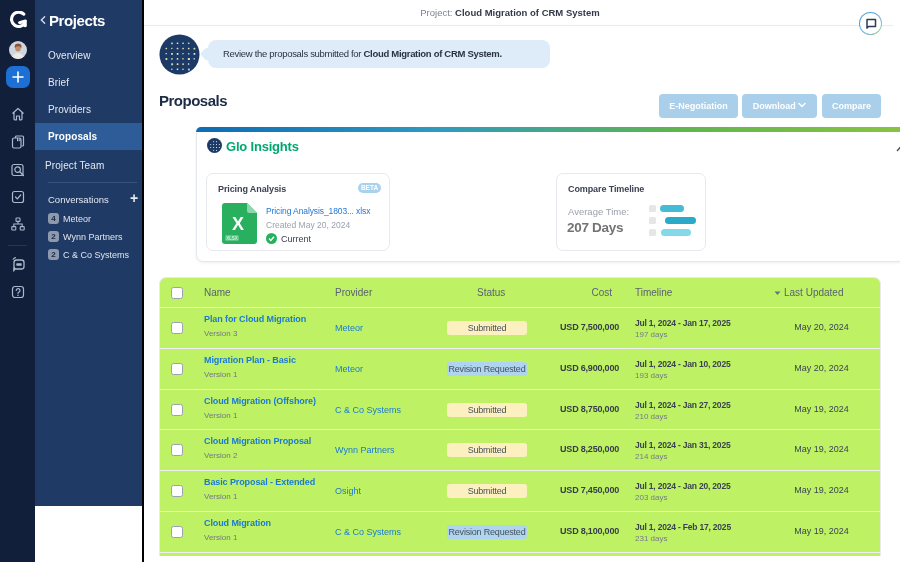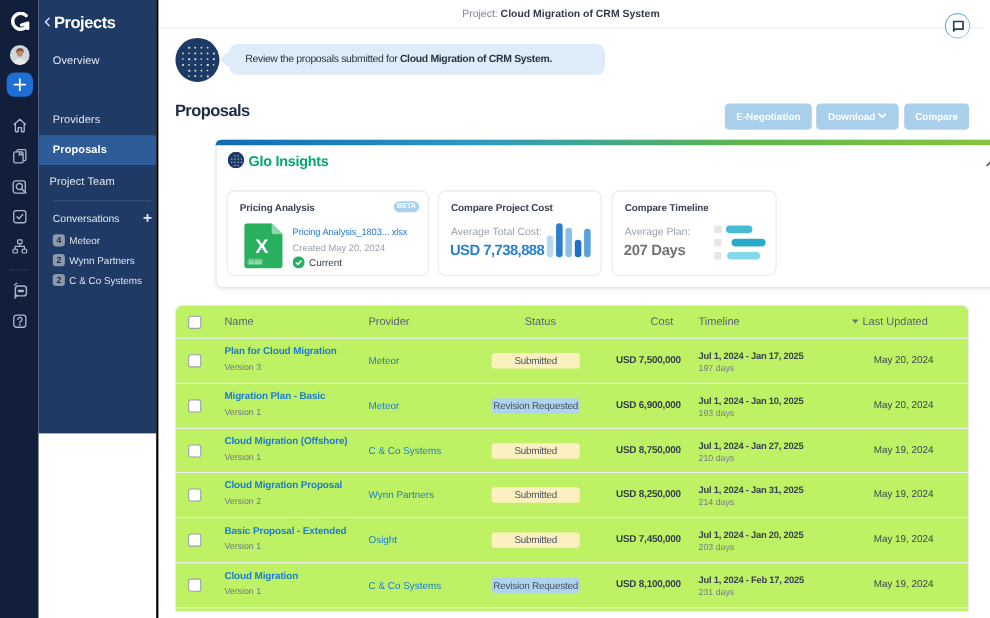--- a/index.html
+++ b/index.html
@@ -3,21 +3,21 @@
 <meta charset="utf-8">
 <style>
 * { margin:0; padding:0; box-sizing:border-box; }
 html,body { width:900px; height:562px; overflow:hidden; font-family:"Liberation Sans", sans-serif; background:#fff; }
 .abs { position:absolute; }
 #page { position:relative; width:900px; height:562px; }
 
 #rail { position:absolute; left:0; top:0; width:35px; height:562px; background:#111f3b; }
 #rail .icon { position:absolute; left:10px; width:16px; height:16px; }
 
-#sb { position:absolute; left:35px; top:0; width:115px; height:394px; background:#1f3a64; color:#e9edf4; }
+#sb { position:absolute; left:35px; top:0; width:115px; height:506px; background:#1f3a64; color:#e9edf4; }
 #sb .title { position:absolute; left:14px; top:12px; font-size:15px; font-weight:bold; color:#fff; letter-spacing:-0.4px;}
 #sb .chev { position:absolute; left:3px; top:15px; width:10px; height:10px;}
 .nav { position:absolute; left:0; width:115px; height:27px; line-height:27px; padding-left:13px; font-size:10px; color:#e4e9f2; letter-spacing:0.1px;}
 .nav.active { background:#2d5c98; font-weight:bold; color:#fff; }
 .convhead { position:absolute; left:13px; top:194px; font-size:9.5px; color:#e4e9f2; }
 .convplus { position:absolute; left:95px; top:190px; font-size:14px; color:#e4e9f2; font-weight:bold;}
 .conv { position:absolute; left:13px; width:100px; font-size:9px; color:#dfe5ee; }
 .badge { display:inline-block; min-width:11px; height:11px; line-height:11px; background:#8e99ab; color:#17294a; font-size:8px; font-weight:bold; text-align:center; border-radius:3px; vertical-align:1px; margin-right:4px; padding:0 1px;}
 .sbdiv { position:absolute; left:13px; top:182px; width:89px; height:1px; background:#3a5479; }
 
@@ -128,20 +128,21 @@
         <circle cx="8" cy="11.2" r="0.8" fill="#aeb8cb"></circle>
       </svg>
   </div>
 
   <div id="sb">
     <svg class="chev" width="8" height="12" viewBox="0 0 8 12">
         <path d="M6 2 L2 6 L6 10" fill="none" stroke="#d9e0ea" stroke-width="1.6" stroke-linecap="round"></path>
       </svg>
     <div class="title">Projects</div>
     <div class="nav" style="top:42px;">Overview</div>
+    <div class="nav" style="top:69px;">Brief</div>
     <div class="nav" style="top:96px;">Providers</div>
     <div class="nav active" style="top:123px;">Proposals</div>
     <div class="nav" style="top:152px;padding-left:10px;">Project Team</div>
     <div class="sbdiv"></div>
     <div class="convhead">Conversations</div>
     <div class="convplus">+</div>
     <div class="conv" style="top:213px;"><span class="badge">4</span>Meteor</div>
     <div class="conv" style="top:231px;"><span class="badge">2</span>Wynn Partners</div>
     <div class="conv" style="top:249px;"><span class="badge">2</span>C &amp; Co Systems</div>
   </div>
@@ -235,36 +236,24 @@
         </svg>
         <div class="abs" style="left:59px; top:32px; font-size:8.5px; letter-spacing:-0.1px; color:#2478d4; white-space:nowrap;">Pricing Analysis_1803... xlsx</div>
         <div class="abs gray" style="left:59px; top:46px; font-size:8.5px; white-space:nowrap;">Created May 20, 2024</div>
         <svg class="abs" style="left:59px; top:59px;" width="11" height="11" viewBox="0 0 11 11">
             <circle cx="5.5" cy="5.5" r="5.5" fill="#28b05f"></circle>
             <path d="M3 5.6 l1.8 1.8 l3.2 -3.6" stroke="#fff" stroke-width="1.4" fill="none"></path>
           </svg>
         <div class="abs" style="left:74px; top:60px; font-size:9px; color:#3a414e;">Current</div>
       </div>
 
-      <div class="card" id="card2">
-        <div class="ctitle">Compare Project Cost</div>
-        <div class="abs gray" style="left:11px; top:32px; font-size:9.5px; white-space:nowrap;">Average Total Cost:</div>
-        <div class="abs" style="left:10px; top:46px; font-size:13.5px; letter-spacing:-0.5px; font-weight:bold; color:#2b7fd0; white-space:nowrap;">USD 7,738,888</div>
-        <svg class="abs" style="left:97px; top:27px;" width="42" height="33" viewBox="0 0 42 33">
-          <rect x="1" y="13" width="6" height="20" rx="3" fill="#b9d9f1"></rect>
-          <rect x="9.5" y="2" width="6" height="31" rx="3" fill="#2b80cc"></rect>
-          <rect x="18" y="6" width="6" height="27" rx="3" fill="#8cc0e4"></rect>
-          <rect x="26.5" y="17" width="6" height="16" rx="3" fill="#1e71c2"></rect>
-          <rect x="35" y="7" width="6" height="26" rx="3" fill="#57a3d9"></rect>
-        </svg>
-      </div>
 
       <div class="card" id="card3">
         <div class="ctitle">Compare Timeline</div>
-        <div class="abs gray" style="left:11px; top:32px; font-size:9.5px; white-space:nowrap;">Average Plan:</div>
+        <div class="abs gray" style="left:11px; top:32px; font-size:9.5px; white-space:nowrap;">Average Time:</div>
         <div class="abs" style="left:10px; top:46px; font-size:13.5px; letter-spacing:-0.3px; font-weight:bold; color:#737373;">207 Days</div>
         <svg class="abs" style="left:92px; top:30px;" width="50" height="33" viewBox="0 0 50 33">
           <rect x="0" y="1" width="7" height="7" rx="1.5" fill="#e4e6e8"></rect>
           <rect x="11" y="1" width="24" height="7" rx="3.5" fill="#45bcd4"></rect>
           <rect x="0" y="13" width="7" height="7" rx="1.5" fill="#e4e6e8"></rect>
           <rect x="16" y="13" width="31" height="7" rx="3.5" fill="#2ba9c8"></rect>
           <rect x="0" y="25" width="7" height="7" rx="1.5" fill="#e4e6e8"></rect>
           <rect x="12" y="25" width="30" height="7" rx="3.5" fill="#83d9e8"></rect>
         </svg>
       </div>

